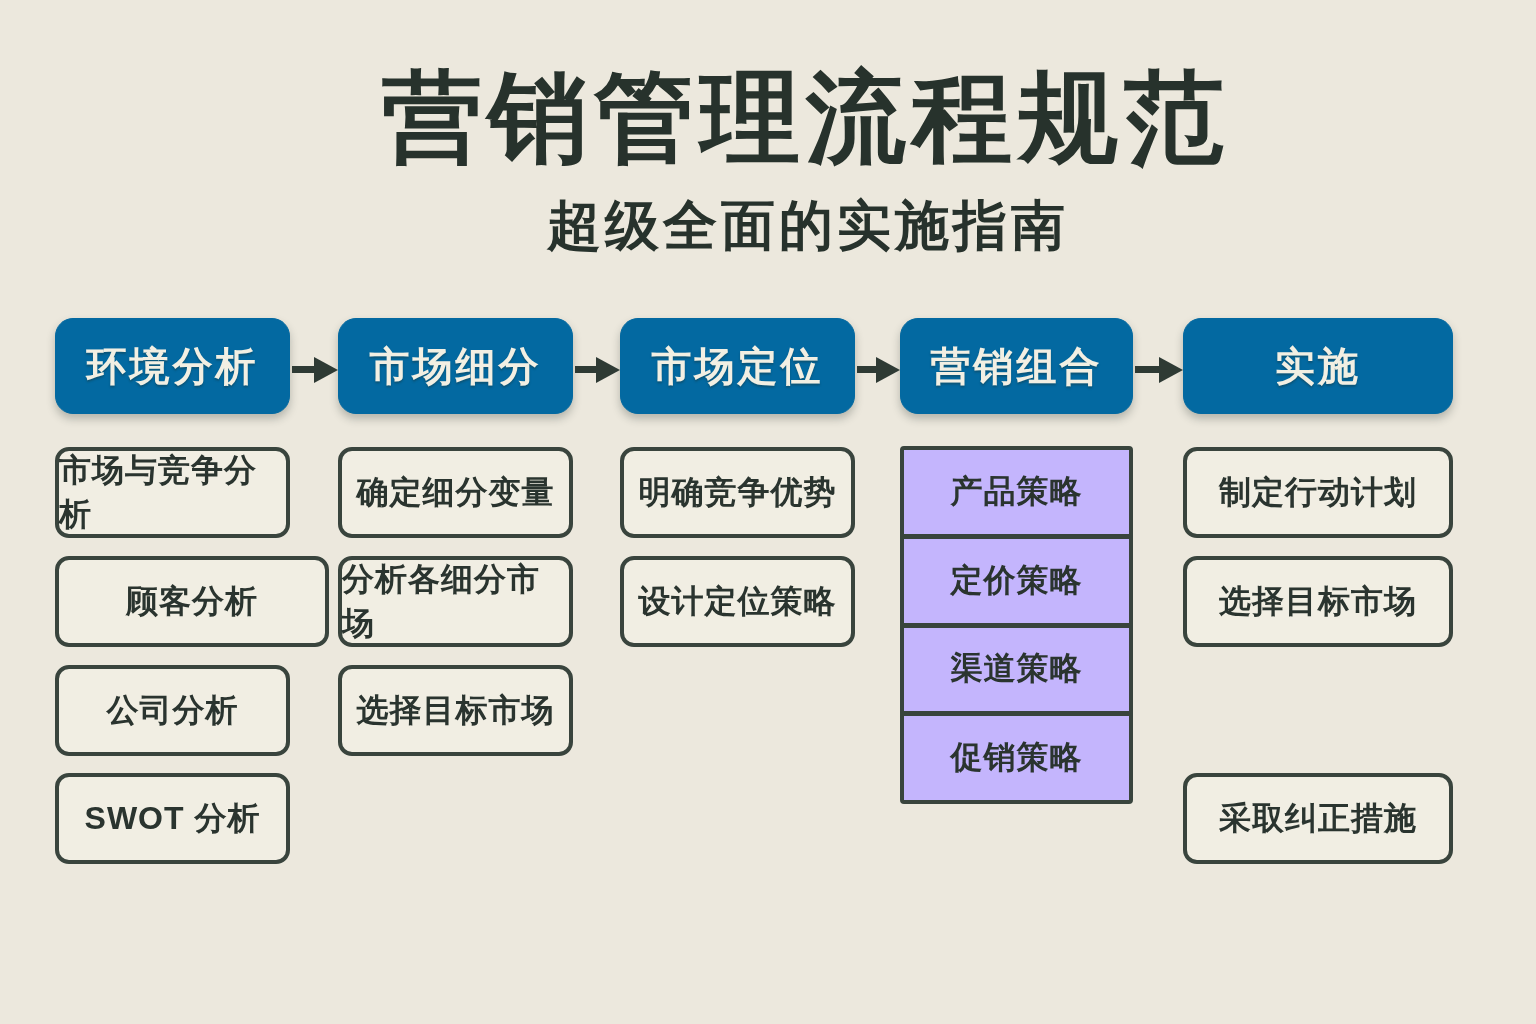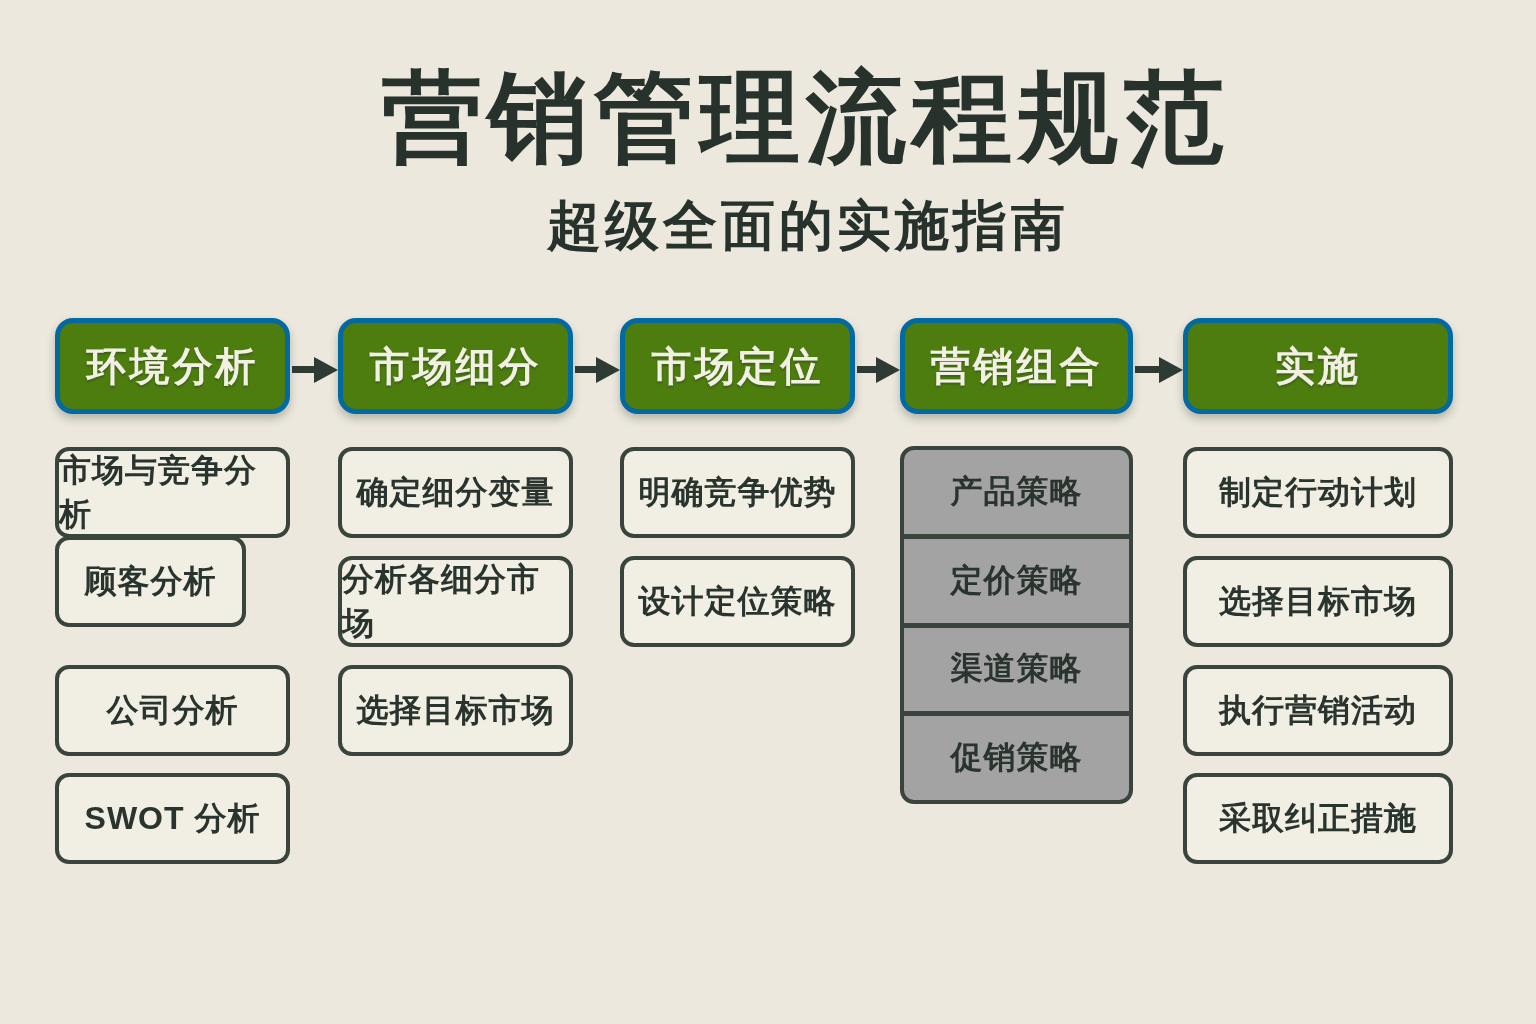--- a/index.html
+++ b/index.html
@@ -17,45 +17,45 @@
     color:#27322C;letter-spacing:6px;padding-left:38px;
   }
   .subtitle{
     position:absolute;left:0;top:190px;width:1536px;
     text-align:center;
     font-size:54px;font-weight:800;
     color:#27322C;letter-spacing:4px;padding-left:40px;
   }
   .stage-header{
     position:absolute;top:318px;height:96px;
-    background:#4d7c0f;
-    border:5px solid #0369a1;
+    background:#0369a1;
+    border:1px solid #0369a1;
     border-radius:18px;
     box-sizing:border-box;
     display:flex;align-items:center;justify-content:center;
     font-size:40px;font-weight:800;letter-spacing:3px;
     color:#F2EFE3;
     text-shadow:0 2px 2px rgba(30,45,40,0.35);
     box-shadow:0 5px 8px rgba(40,52,46,0.28);
   }
   .step{
     position:absolute;height:91px;
     background:#F1EEE3;
     border:4px solid #39443D;
     border-radius:14px;
     box-sizing:border-box;
     display:flex;align-items:center;justify-content:center;
     font-size:32px;font-weight:800;letter-spacing:1px;
     color:#2A342F;
   }
   .group-stack{
     position:absolute;top:446px;height:358px;
-    background:#a3a3a3;
+    background:#c4b5fd;
     border:4px solid #39443D;
-    border-radius:14px;
+    border-radius:4px;
     box-sizing:border-box;
     display:flex;flex-direction:column;
   }
   .group-cell{
     flex:1;
     display:flex;align-items:center;justify-content:center;
     font-size:32px;font-weight:800;letter-spacing:1px;
     color:#2A342F;
   }
   .group-cell + .group-cell{
@@ -101,36 +101,35 @@
   <div class="arrow" style="left:857px;width:43px;">
     <div class="shaft" style="width:23px;"></div>
     <div class="head" style="left:19px;"></div>
   </div>
   <div class="arrow" style="left:1135px;width:48px;">
     <div class="shaft" style="width:28px;"></div>
     <div class="head" style="left:24px;"></div>
   </div>
 
   <div class="step" style="left:55px;width:235px;top:447px;">市场与竞争分析</div>
-  <div class="step" style="left:55px;width:191px;top:536px;">顾客分析</div>
+  <div class="step" style="left:55px;width:274px;top:556px;">顾客分析</div>
   <div class="step" style="left:55px;width:235px;top:665px;">公司分析</div>
   <div class="step" style="left:55px;width:235px;top:773px;">SWOT 分析</div>
 
   <div class="step" style="left:338px;width:235px;top:447px;">确定细分变量</div>
   <div class="step" style="left:338px;width:235px;top:556px;">分析各细分市场</div>
   <div class="step" style="left:338px;width:235px;top:665px;">选择目标市场</div>
 
   <div class="step" style="left:620px;width:235px;top:447px;">明确竞争优势</div>
   <div class="step" style="left:620px;width:235px;top:556px;">设计定位策略</div>
 
   <div class="group-stack" style="left:900px;width:233px;">
     <div class="group-cell">产品策略</div>
     <div class="group-cell">定价策略</div>
     <div class="group-cell">渠道策略</div>
     <div class="group-cell">促销策略</div>
   </div>
 
   <div class="step" style="left:1183px;width:270px;top:447px;">制定行动计划</div>
   <div class="step" style="left:1183px;width:270px;top:556px;">选择目标市场</div>
-  <div class="step" style="left:1183px;width:270px;top:665px;">执行营销活动</div>
   <div class="step" style="left:1183px;width:270px;top:773px;">采取纠正措施</div>
 
 </div>
 
 </body></html>

